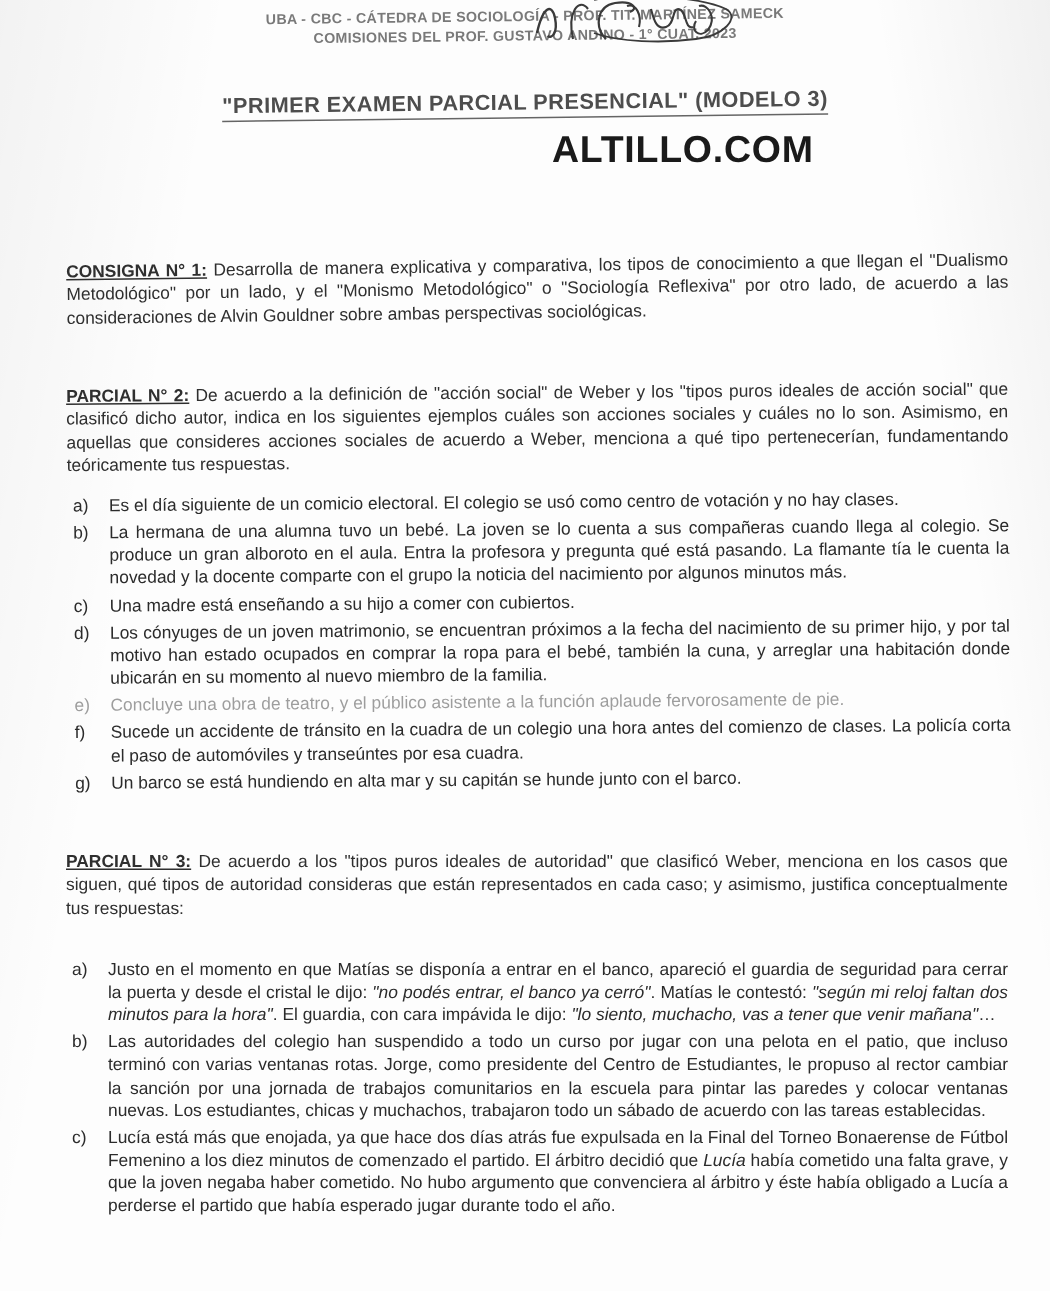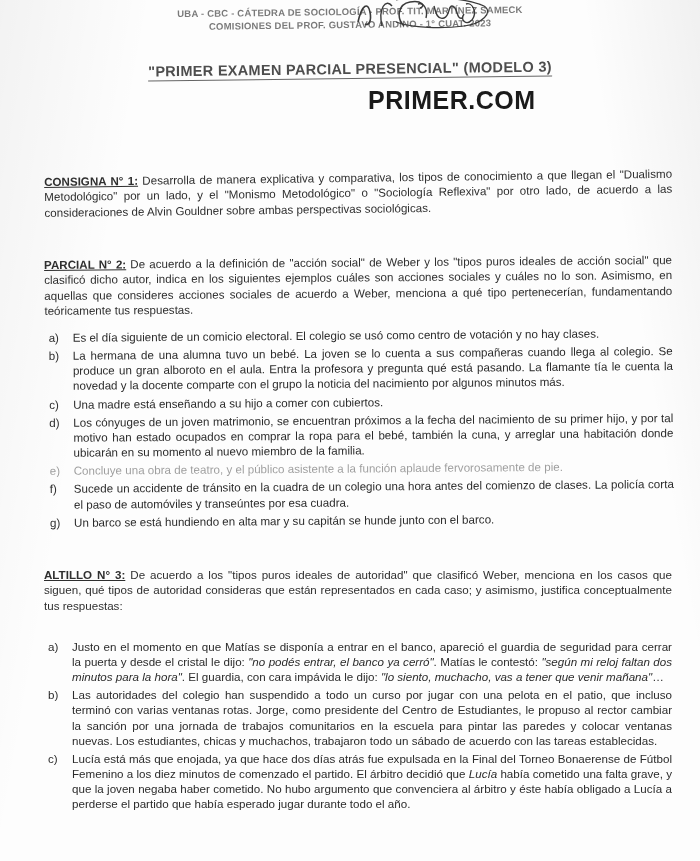--- a/index.html
+++ b/index.html
@@ -167,21 +167,21 @@
     <path d="M66 8 C72 6, 76 14, 74 22" fill="none" stroke="#3a3a3a" stroke-width="1.4"></path>
     <path d="M82 10 C84 18, 86 24, 92 22 C98 20, 96 10, 100 10 C106 10, 104 24, 110 22" fill="none" stroke="#3a3a3a" stroke-width="1.4"></path>
     <path d="M114 8 C120 6, 126 16, 120 24 C114 30, 108 24, 112 18" fill="none" stroke="#3a3a3a" stroke-width="1.4"></path>
     <path d="M44 4 C60 0, 110 0, 132 10 C142 16, 130 28, 112 30 C90 33, 60 32, 44 26" fill="none" stroke="#3a3a3a" stroke-width="1.2"></path>
   </svg>
 
   <div class="exam-title">
     <span>"PRIMER EXAMEN PARCIAL PRESENCIAL" (MODELO 3)</span>
   </div>
 
-  <div class="watermark">PRIMER.COM</div>
+  <div class="watermark">ALTILLO.COM</div>
 
   <div class="body-wrap">
 
     <div class="block c1 skew1">
       <p class="para">
         <span class="consigna-head">CONSIGNA N° 1:</span>
         <span>Desarrolla de manera explicativa y comparativa, los tipos de conocimiento a que llegan el "Dualismo Metodológico" por un lado, y el "Monismo Metodológico" o "Sociología Reflexiva" por otro lado, de acuerdo a las consideraciones de Alvin Gouldner sobre ambas perspectivas sociológicas.</span>
       </p>
     </div>
 
@@ -222,21 +222,21 @@
           <span class="marker">g)</span>
           <span>Un barco se está hundiendo en alta mar y su capitán se hunde junto con el barco.</span>
         </li>
       </ol>
     </div>
 
     <div class="spacer-16"></div>
 
     <div class="block c3">
       <p class="para">
-        <span class="consigna-head">ALTILLO N° 3:</span>
+        <span class="consigna-head">PARCIAL N° 3:</span>
         <span>De acuerdo a los "tipos puros ideales de autoridad" que clasificó Weber, menciona en los casos que siguen, qué tipos de autoridad consideras que están representados en cada caso; y asimismo, justifica conceptualmente tus respuestas:</span>
       </p>
 
       <div class="spacer-8"></div>
 
       <ol class="items c3-list">
         <li>
           <span class="marker">a)</span>
           <span><span>Justo en el momento en que Matías se disponía a entrar en el banco, apareció el guardia de seguridad para cerrar la puerta y desde el cristal le dijo: </span><em>"no podés entrar, el banco ya cerró"</em><span>. Matías le contestó: </span><em>"según mi reloj faltan dos minutos para la hora"</em><span>. El guardia, con cara impávida le dijo: </span><em>"lo siento, muchacho, vas a tener que venir mañana"</em><span>…</span></span>
         </li>

